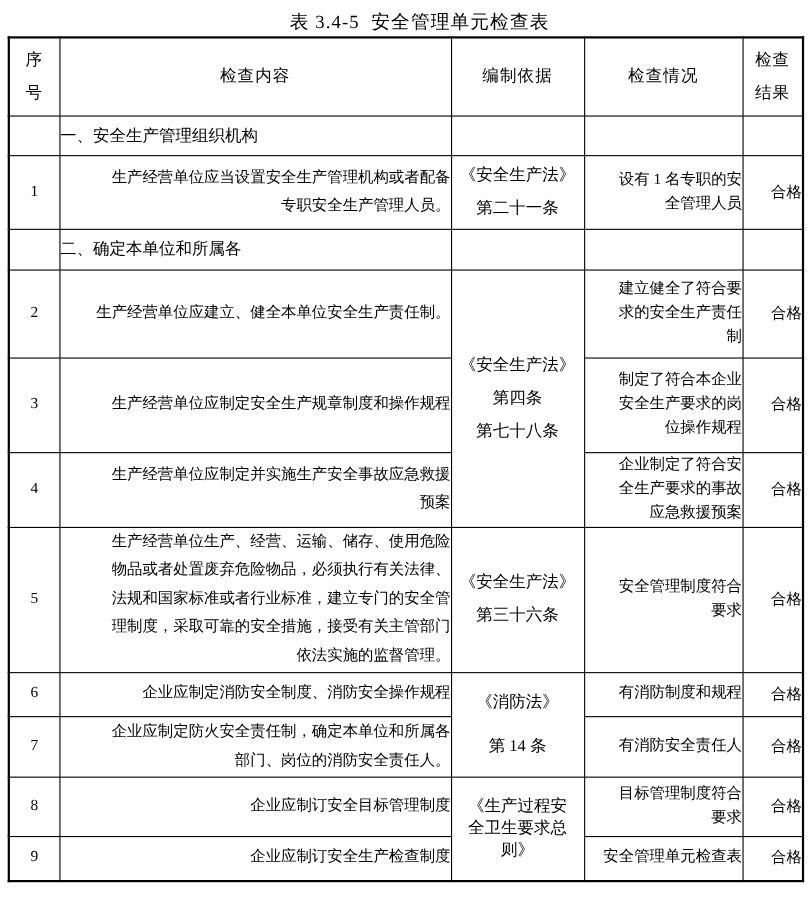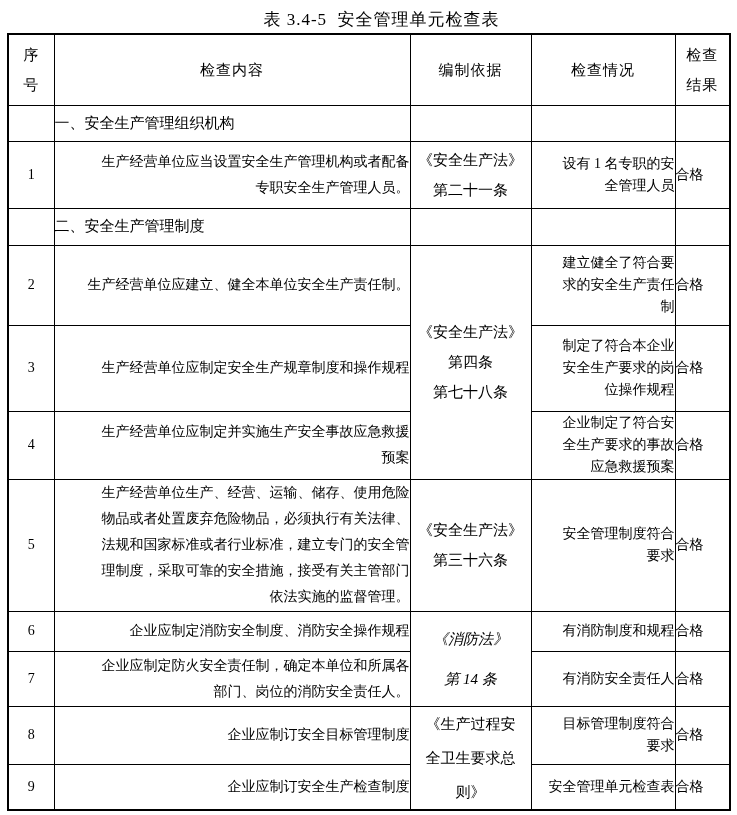--- a/index.html
+++ b/index.html
@@ -57,28 +57,28 @@
     padding:2px 5px;
   }
   .section-cell{
     text-align:left;font-weight:bold;font-size:15px;
     padding-left:32px;
     margin-top:16px;
   }
   .basis-cell{
     text-align:center;font-size:15px;line-height:30px;
   }
-  .basis-cell.lh-wide{line-height:40px;font-style:italic;}
-  .basis-cell.lh-tight{line-height:34px;}
+  .basis-cell.lh-wide{line-height:40px;}
+  .basis-cell.lh-tight{line-height:20px;}
   .situation-cell{
     text-align:right;font-size:14px;line-height:22px;
     padding:2px 4px 2px 7px;
   }
   .result-cell{
-    text-align:left;font-size:14px;
+    text-align:right;font-size:14px;
   }
 </style>
 </head>
 <body>
 
 <div class="doc-title">表 3.4-5  安全管理单元检查表</div>
 
 <table class="check-table">
   <colgroup>
     <col class="c-no">
@@ -112,21 +112,21 @@
 专职安全生产管理人员。</td>
       <td class="basis-cell">《安全生产法》
 第二十一条</td>
       <td class="situation-cell">设有 1 名专职的安
 全管理人员</td>
       <td class="result-cell">合格</td>
     </tr>
 
     <tr class="h-sec2">
       <td class="no-cell"></td>
-      <td class="section-cell">二、安全生产管理制度</td>
+      <td class="section-cell">二、确定本单位和所属各</td>
       <td></td>
       <td></td>
       <td></td>
     </tr>
 
     <tr class="h-r2">
       <td class="no-cell">2</td>
       <td class="content-cell">生产经营单位应建立、健全本单位安全生产责任制。</td>
       <td class="basis-cell" rowspan="3">《安全生产法》
 第四条

